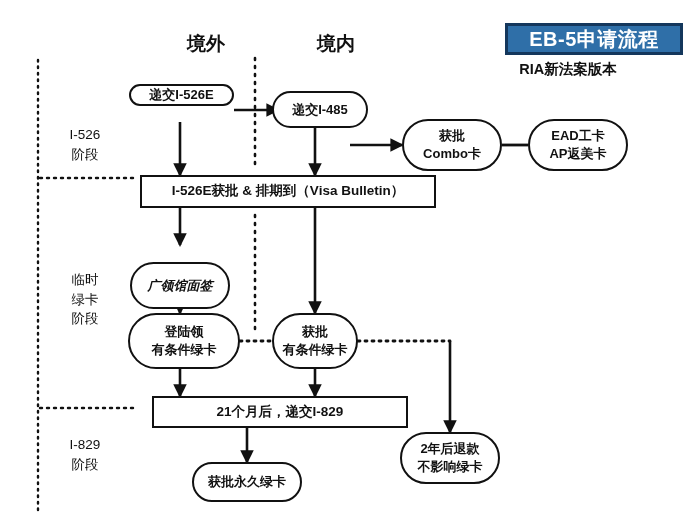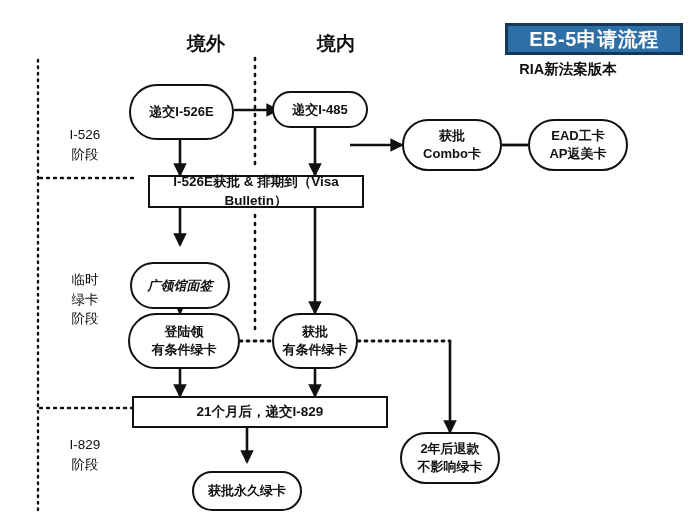--- a/index.html
+++ b/index.html
@@ -166,40 +166,40 @@
   <div class="col-head" style="left:288px; top:31px;">境内</div>
 
   <div class="stage-label" style="left:54px; top:125px; width:62px;">I-526
 阶段</div>
   <div class="stage-label" style="left:54px; top:270px; width:62px;">临时
 绿卡
 阶段</div>
   <div class="stage-label" style="left:54px; top:435px; width:62px;">I-829
 阶段</div>
 
-  <div class="node pill" style="left:129px; top:84px; width:105px; height:56px;">递交I-526E</div>
+  <div class="node pill" style="left:129px; top:84px; width:105px; height:22px;">递交I-526E</div>
 
   <div class="node pill" style="left:272px; top:91px; width:96px; height:37px;">递交I-485</div>
 
   <div class="node pill" style="left:402px; top:119px; width:100px; height:52px;">获批
 Combo卡</div>
 
   <div class="node pill" style="left:528px; top:119px; width:100px; height:52px;">EAD工卡
 AP返美卡</div>
 
-  <div class="node rect wide" style="left:148px; top:175px; width:216px; height:33px;">I-526E获批 &amp; 排期到（Visa Bulletin）</div>
+  <div class="node rect wide" style="left:140px; top:175px; width:296px; height:33px;">I-526E获批 &amp; 排期到（Visa Bulletin）</div>
 
   <div class="node pill" style="left:130px; top:262px; width:100px; height:47px;font-style:italic;">广领馆面签</div>
 
   <div class="node pill" style="left:128px; top:313px; width:112px; height:56px;">登陆领
 有条件绿卡</div>
 
   <div class="node pill" style="left:272px; top:313px; width:86px; height:56px;">获批
 有条件绿卡</div>
 
-  <div class="node rect wide" style="left:132px; top:396px; width:256px; height:32px;">21个月后，递交I-829</div>
+  <div class="node rect wide" style="left:152px; top:396px; width:256px; height:32px;">21个月后，递交I-829</div>
 
   <div class="node pill" style="left:400px; top:432px; width:100px; height:52px;">2年后退款
 不影响绿卡</div>
 
-  <div class="node pill" style="left:192px; top:462px; width:110px; height:40px;margin-top:9px;">获批永久绿卡</div>
+  <div class="node pill" style="left:192px; top:462px; width:110px; height:40px;">获批永久绿卡</div>
 
 </div>
 
 </body></html>

